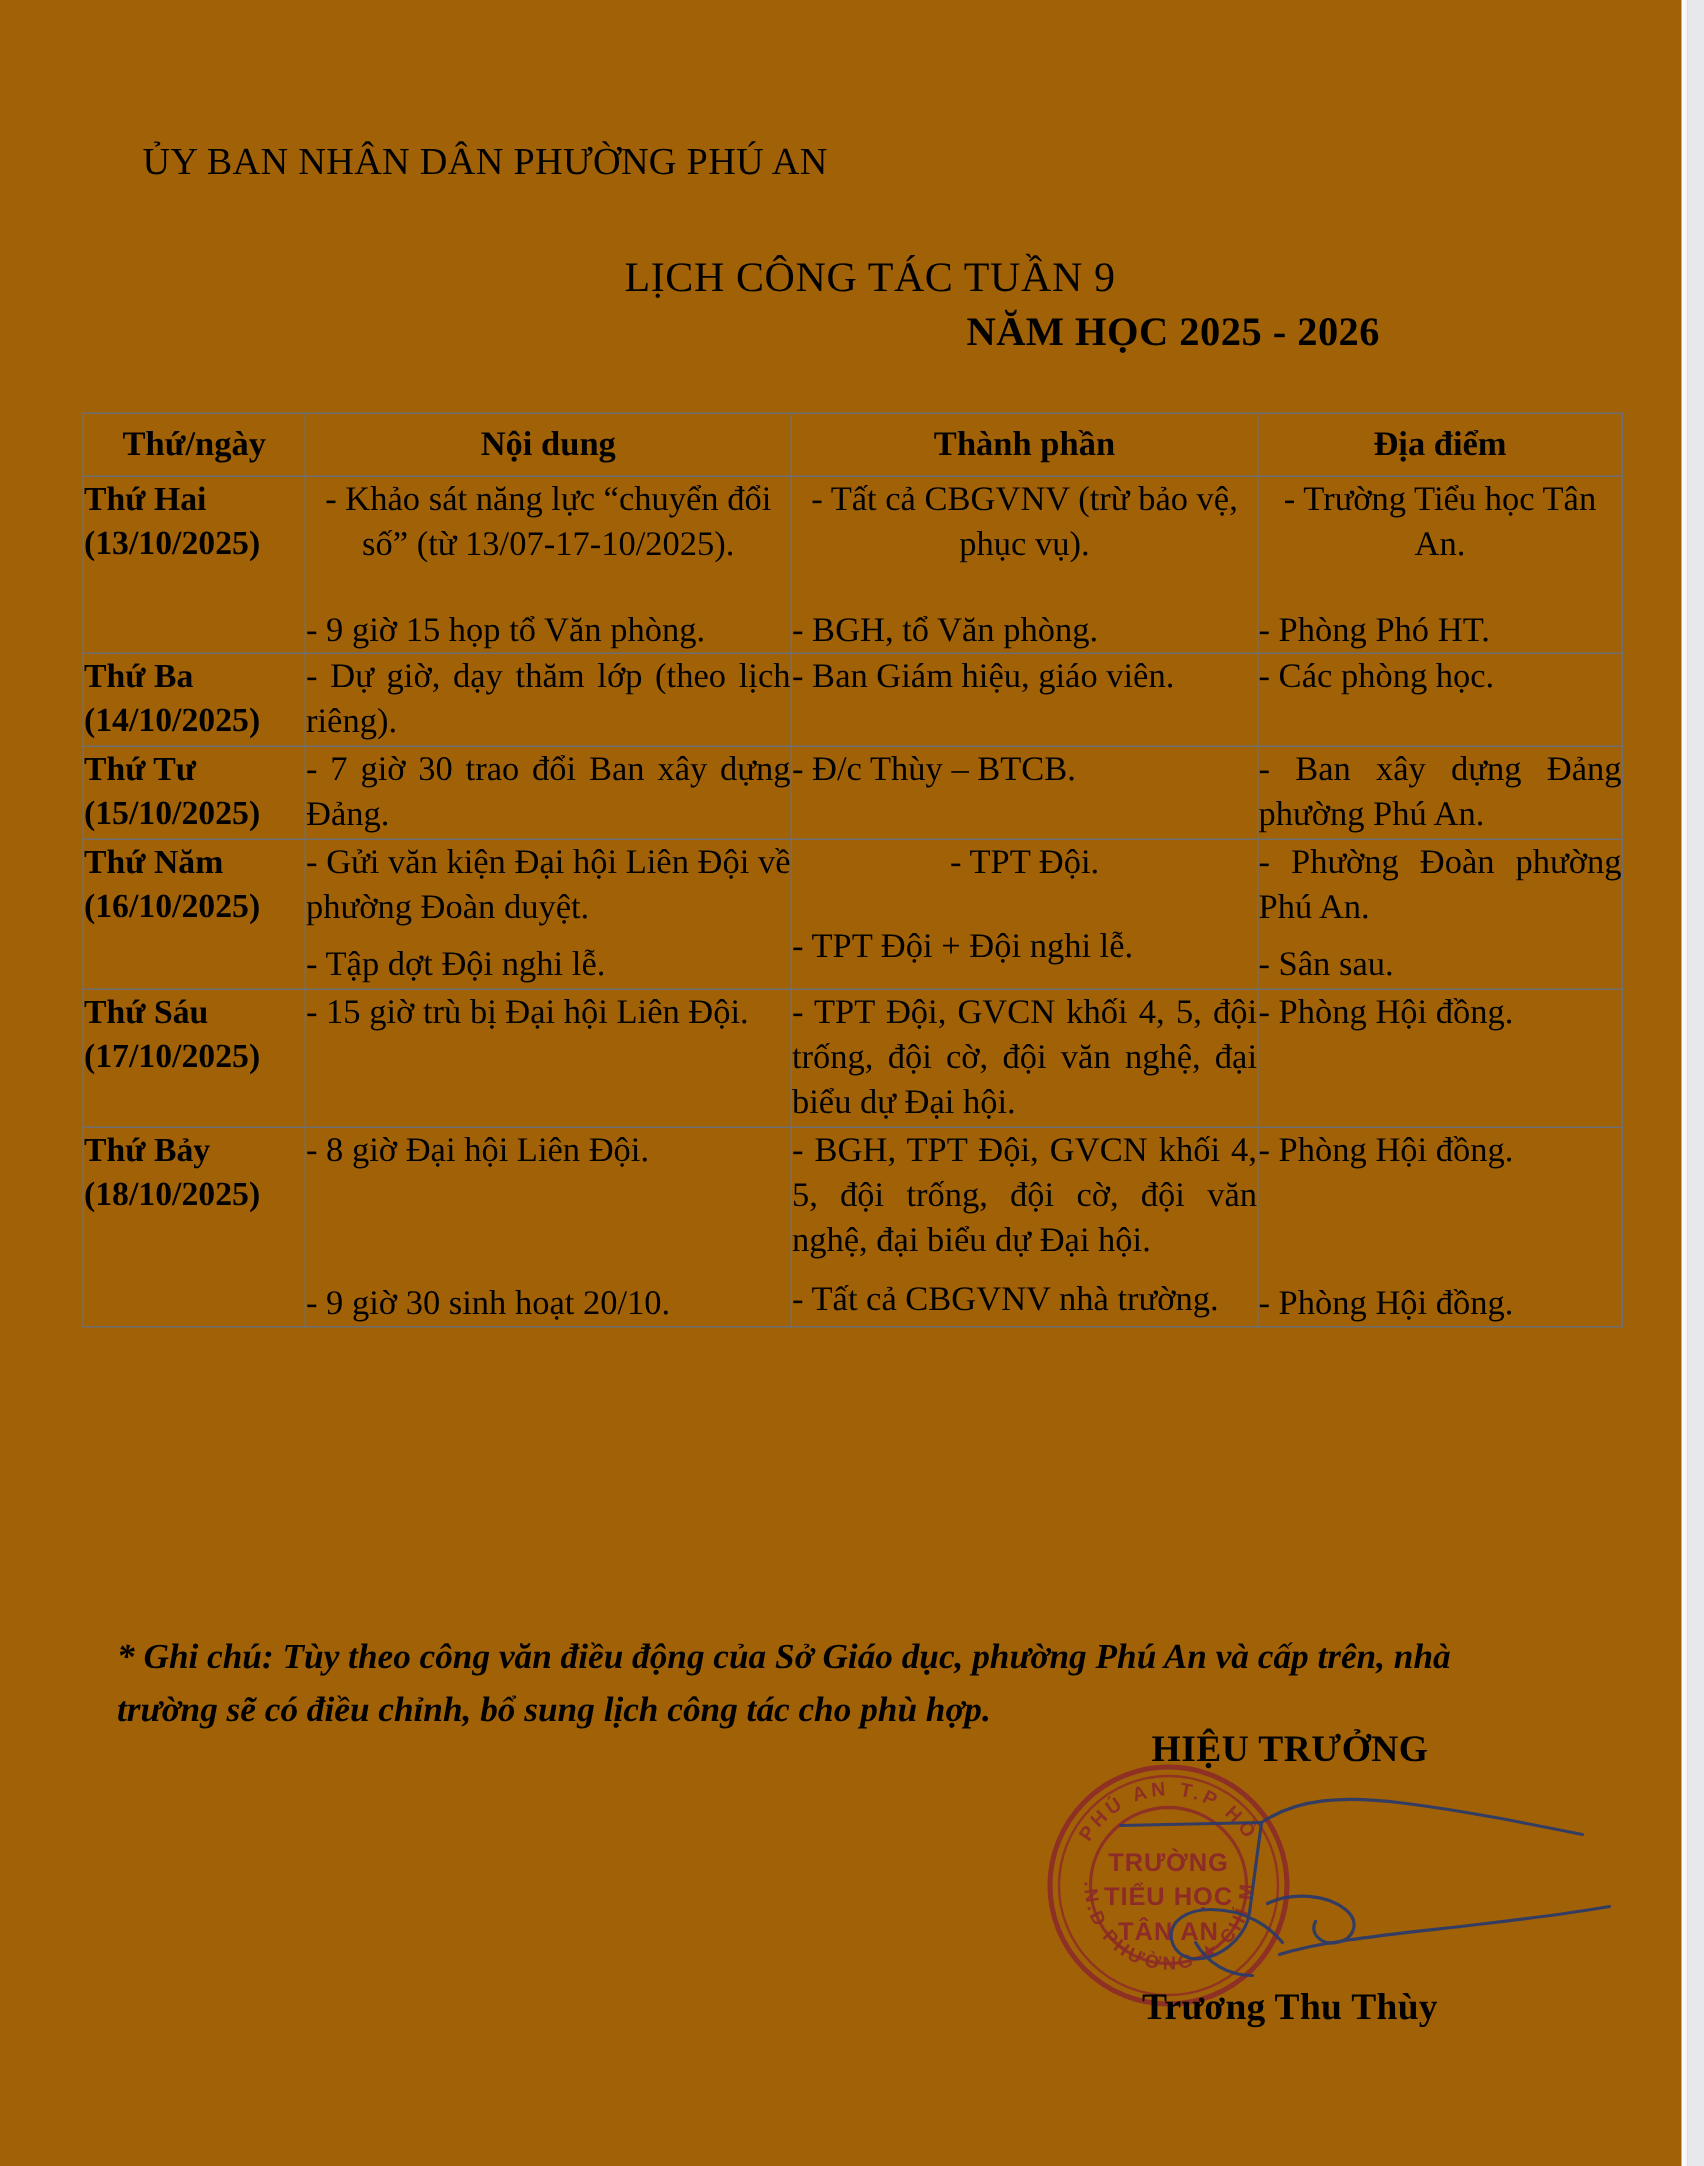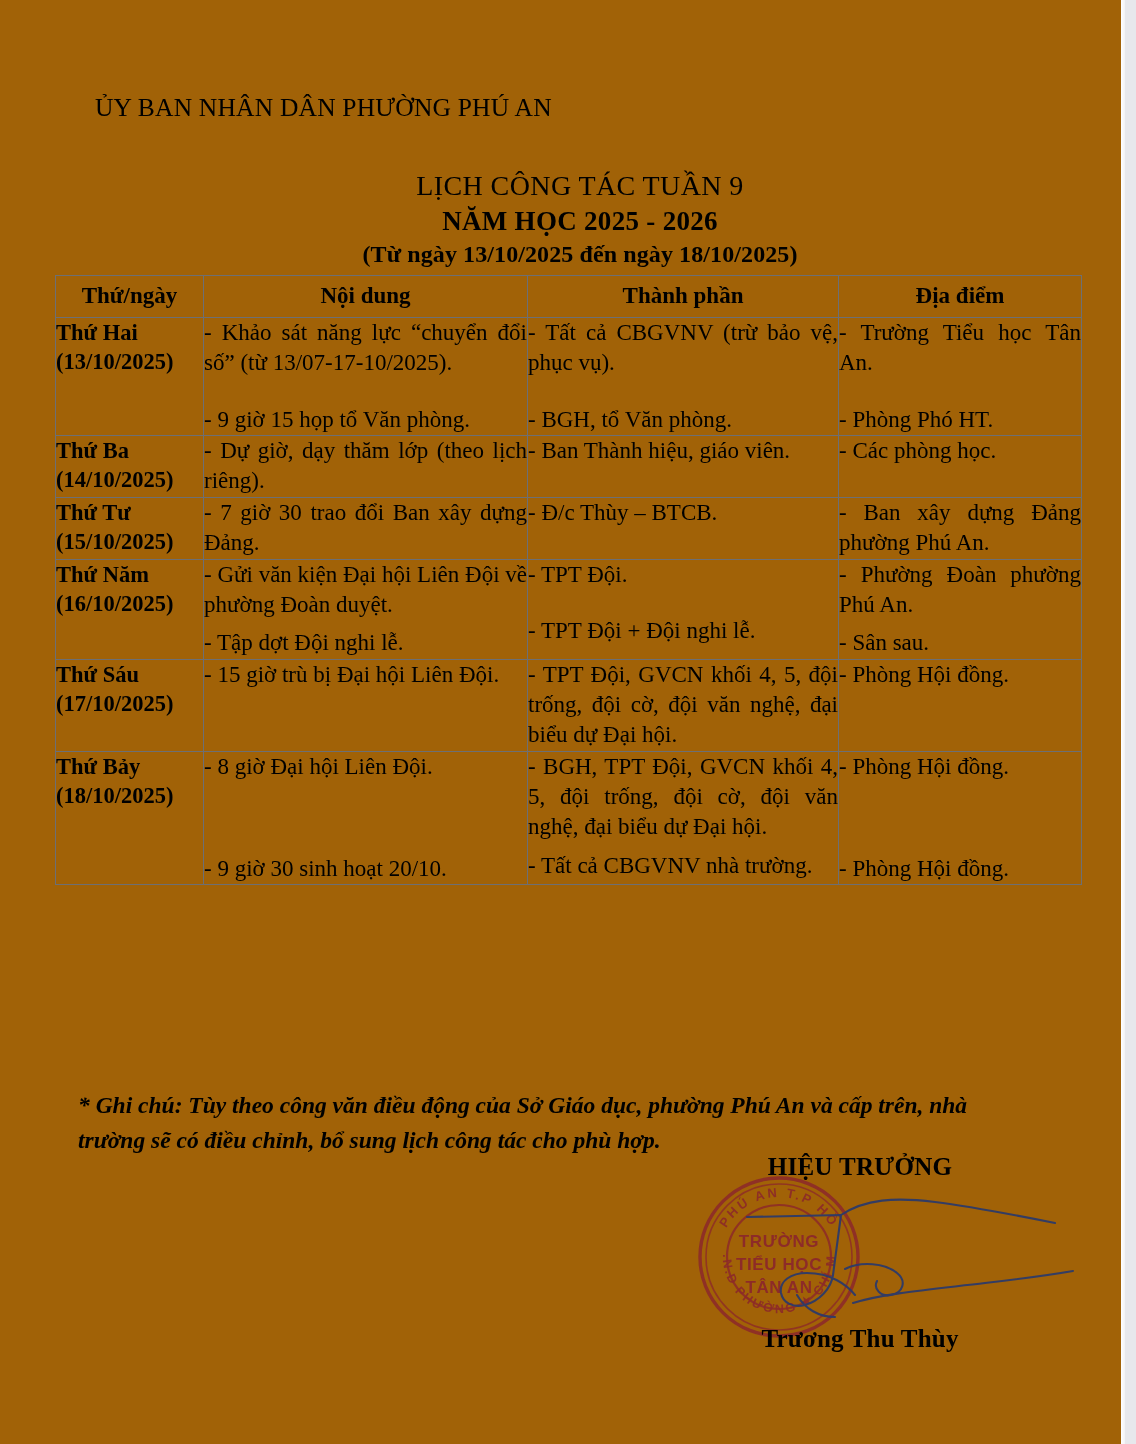--- a/index.html
+++ b/index.html
@@ -66,20 +66,21 @@
   }
   .title-main {
     font-size: 28px;
     font-weight: 400;
     letter-spacing: 0.4px;
   }
   .title-sub {
     font-size: 27px;
     font-weight: 700;
     letter-spacing: 0.3px;
+    text-align: right;
   }
   .title-range {
     font-size: 24px;
     font-weight: 700;
     letter-spacing: 0.1px;
     margin-top: 1px;
   }
 
   
   table.schedule {
@@ -123,21 +124,21 @@
     text-align: justify;
     text-justify: inter-word;
     hyphens: none;
   }
   td.body-cell p {
     margin: 0 0 8px 0;
     text-align: justify;
   }
   td.body-cell p:last-child { margin-bottom: 0; }
   td.body-cell p.nojust { text-align: left; }
-  td.body-cell p.spacer-gap { margin-bottom: 26px; }
+  td.body-cell p.spacer-gap { margin-bottom: 26px; text-align: center; }
   td.body-cell p.spacer-gap-lg { margin-bottom: 72px; }
 
   
   .footnote {
     position: absolute;
     left: 78px;
     top: 1088px;
     width: 958px;
     font-size: 23.5px;
     font-weight: 700;
@@ -198,21 +199,20 @@
 
 <div class="page">
 
   <div class="org-block">
     <div class="org-line1">ỦY BAN NHÂN DÂN PHƯỜNG PHÚ AN</div>
   </div>
 
   <div class="title-block">
     <div class="title-main">LỊCH CÔNG TÁC TUẦN 9</div>
     <div class="title-sub">NĂM HỌC 2025 - 2026</div>
-    <div class="title-range">(Từ ngày 13/10/2025 đến ngày 18/10/2025)</div>
   </div>
 
   <table class="schedule">
     <colgroup>
       <col class="col-day">
         <col class="col-cont">
         <col class="col-part">
         <col class="col-place">
     </colgroup>
     <thead>
@@ -246,21 +246,21 @@
 
       <tr>
         <td class="day-cell">
           <div>Thứ Ba</div>
           <div>(14/10/2025)</div>
         </td>
         <td class="body-cell">
           <p>- Dự giờ, dạy thăm lớp (theo lịch riêng).</p>
         </td>
         <td class="body-cell">
-          <p class="nojust">- Ban Thành hiệu, giáo viên.</p>
+          <p class="nojust">- Ban Giám hiệu, giáo viên.</p>
         </td>
         <td class="body-cell">
           <p class="nojust">- Các phòng học.</p>
         </td>
       </tr>
 
       <tr>
         <td class="day-cell">
           <div>Thứ Tư</div>
           <div>(15/10/2025)</div>

